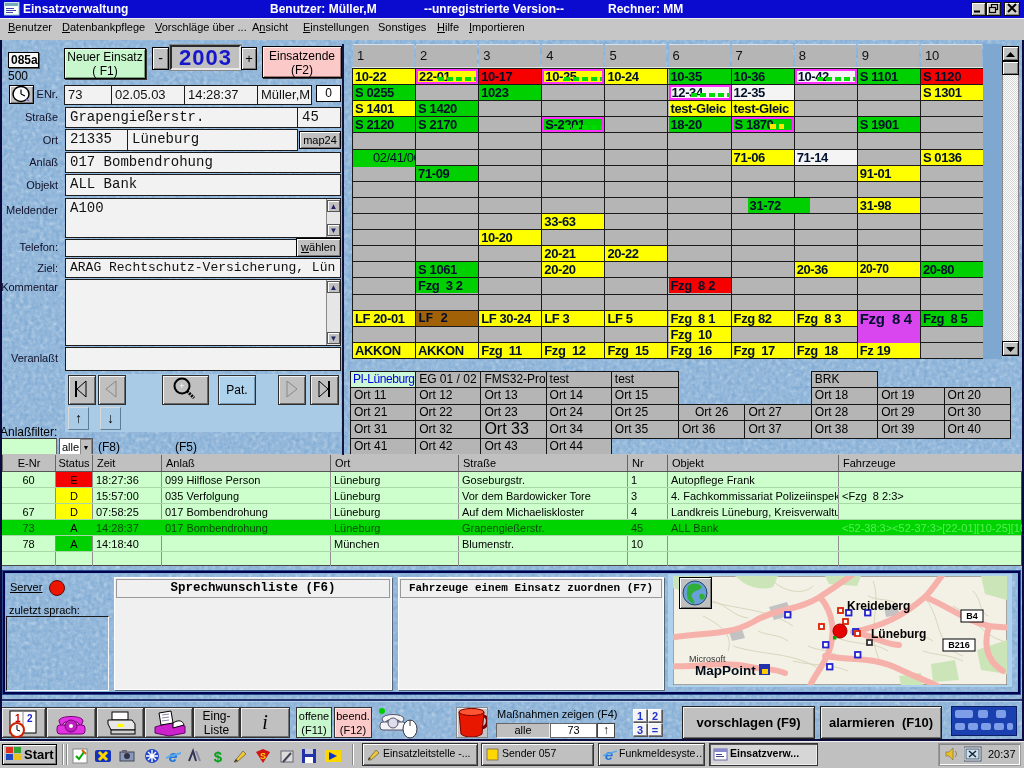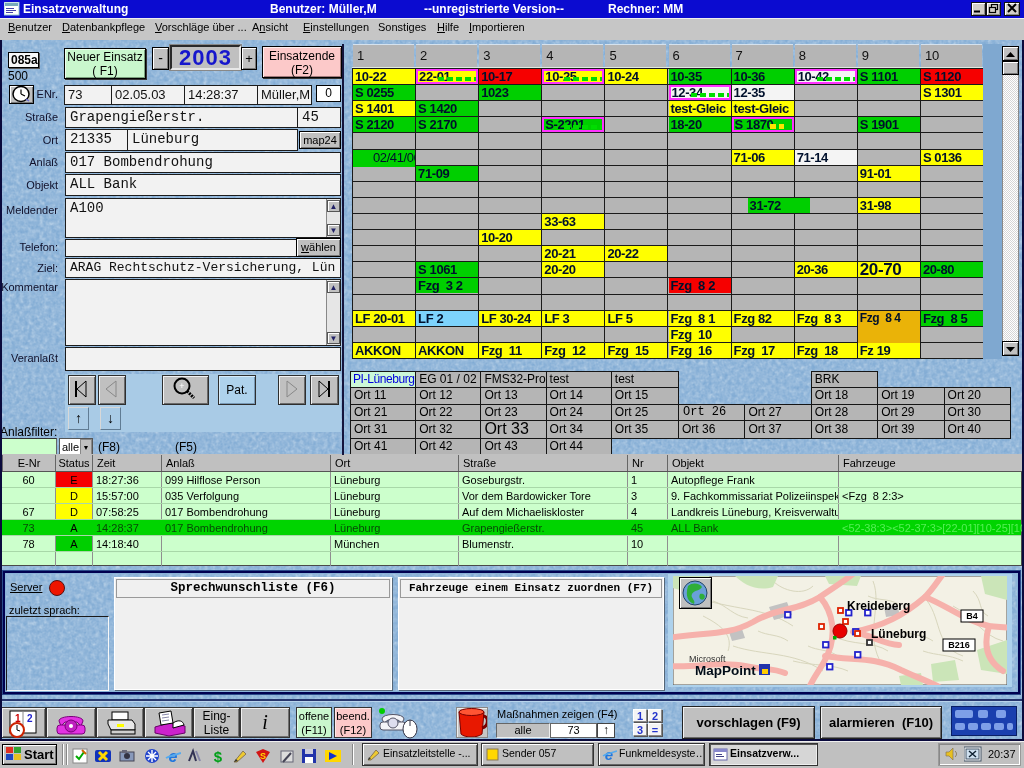--- a/index.html
+++ b/index.html
@@ -187,33 +187,33 @@
 <div style="left:857.8px;top:165.7px;width:62.1px;height:15.1px;z-index:3;background:#ffff00;font-weight:bold;font-size:13px;letter-spacing:-0.4px;color:#00102c;line-height:15.1px;padding-left:2px;white-space:nowrap;overflow:hidden;">91-01</div>
 <div style="left:731.6px;top:197.9px;width:62.1px;height:15.1px;z-index:3;background:#00cf00;font-weight:bold;font-size:13px;letter-spacing:-0.4px;color:#00102c;line-height:15.1px;padding-left:2px;white-space:nowrap;overflow:hidden;margin-left:16px;">31-72</div>
 <div style="left:857.8px;top:197.9px;width:62.1px;height:15.1px;z-index:3;background:#ffff00;font-weight:bold;font-size:13px;letter-spacing:-0.4px;color:#00102c;line-height:15.1px;padding-left:2px;white-space:nowrap;overflow:hidden;">31-98</div>
 <div style="left:542.3px;top:214px;width:62.1px;height:15.1px;z-index:3;background:#ffff00;font-weight:bold;font-size:13px;letter-spacing:-0.4px;color:#00102c;line-height:15.1px;padding-left:2px;white-space:nowrap;overflow:hidden;">33-63</div>
 <div style="left:479.2px;top:230.1px;width:62.1px;height:15.1px;z-index:3;background:#ffff00;font-weight:bold;font-size:13px;letter-spacing:-0.4px;color:#00102c;line-height:15.1px;padding-left:2px;white-space:nowrap;overflow:hidden;">10-20</div>
 <div style="left:542.3px;top:246.2px;width:62.1px;height:15.1px;z-index:3;background:#ffff00;font-weight:bold;font-size:13px;letter-spacing:-0.4px;color:#00102c;line-height:15.1px;padding-left:2px;white-space:nowrap;overflow:hidden;">20-21</div>
 <div style="left:605.4px;top:246.2px;width:62.1px;height:15.1px;z-index:3;background:#ffff00;font-weight:bold;font-size:13px;letter-spacing:-0.4px;color:#00102c;line-height:15.1px;padding-left:2px;white-space:nowrap;overflow:hidden;">20-22</div>
 <div style="left:416.1px;top:262.3px;width:62.1px;height:15.1px;z-index:3;background:#00cf00;font-weight:bold;font-size:13px;letter-spacing:-0.4px;color:#00102c;line-height:15.1px;padding-left:2px;white-space:nowrap;overflow:hidden;">S 1061</div>
 <div style="left:542.3px;top:262.3px;width:62.1px;height:15.1px;z-index:3;background:#ffff00;font-weight:bold;font-size:13px;letter-spacing:-0.4px;color:#00102c;line-height:15.1px;padding-left:2px;white-space:nowrap;overflow:hidden;">20-20</div>
 <div style="left:794.7px;top:262.3px;width:62.1px;height:15.1px;z-index:3;background:#ffff00;font-weight:bold;font-size:13px;letter-spacing:-0.4px;color:#00102c;line-height:15.1px;padding-left:2px;white-space:nowrap;overflow:hidden;">20-36</div>
-<div style="left:857.8px;top:262.3px;width:62.1px;height:15.1px;z-index:3;background:#ffff00;font-weight:bold;font-size:17px;letter-spacing:-0.4px;color:#00102c;line-height:15.1px;padding-left:2px;white-space:nowrap;overflow:hidden;">20-70</div>
+<div style="left:857.8px;top:262.3px;width:62.1px;height:15.1px;z-index:3;background:#ffff00;font-weight:bold;font-size:12px;letter-spacing:-0.4px;color:#00102c;line-height:15.1px;padding-left:2px;white-space:nowrap;overflow:hidden;">20-70</div>
 <div style="left:920.9px;top:262.3px;width:62.1px;height:15.1px;z-index:3;background:#00cf00;font-weight:bold;font-size:13px;letter-spacing:-0.4px;color:#00102c;line-height:15.1px;padding-left:2px;white-space:nowrap;overflow:hidden;">20-80</div>
 <div style="left:416.1px;top:278.4px;width:62.1px;height:15.1px;z-index:3;background:#00cf00;font-weight:bold;font-size:13px;letter-spacing:-0.4px;color:#00102c;line-height:15.1px;padding-left:2px;white-space:nowrap;overflow:hidden;">Fzg&nbsp; 3 2</div>
 <div style="left:668.5px;top:278.4px;width:62.1px;height:15.1px;z-index:3;background:#f60000;font-weight:bold;font-size:13px;letter-spacing:-0.4px;color:#00102c;line-height:15.1px;padding-left:2px;white-space:nowrap;overflow:hidden;">Fzg&nbsp; 8 2</div>
 <div style="left:353px;top:310.6px;width:62.1px;height:15.1px;z-index:3;background:#ffff00;font-weight:bold;font-size:13px;letter-spacing:-0.4px;color:#00102c;line-height:15.1px;padding-left:2px;white-space:nowrap;overflow:hidden;">LF 20-01</div>
-<div style="left:416.1px;top:310.6px;width:62.1px;height:15.1px;z-index:3;background:#7dd3fc;font-weight:bold;font-size:13px;letter-spacing:-0.4px;color:#00102c;line-height:15.1px;padding-left:2px;white-space:nowrap;overflow:hidden;">LF 2</div>
+<div style="left:416.1px;top:310.6px;width:62.1px;height:15.1px;z-index:3;background:#a16207;font-weight:bold;font-size:13px;letter-spacing:-0.4px;color:#00102c;line-height:15.1px;padding-left:2px;white-space:nowrap;overflow:hidden;font-family:Liberation Mono, monospace;">LF 2</div>
 <div style="left:479.2px;top:310.6px;width:62.1px;height:15.1px;z-index:3;background:#ffff00;font-weight:bold;font-size:13px;letter-spacing:-0.4px;color:#00102c;line-height:15.1px;padding-left:2px;white-space:nowrap;overflow:hidden;">LF 30-24</div>
 <div style="left:542.3px;top:310.6px;width:62.1px;height:15.1px;z-index:3;background:#ffff00;font-weight:bold;font-size:13px;letter-spacing:-0.4px;color:#00102c;line-height:15.1px;padding-left:2px;white-space:nowrap;overflow:hidden;">LF 3</div>
 <div style="left:605.4px;top:310.6px;width:62.1px;height:15.1px;z-index:3;background:#ffff00;font-weight:bold;font-size:13px;letter-spacing:-0.4px;color:#00102c;line-height:15.1px;padding-left:2px;white-space:nowrap;overflow:hidden;">LF 5</div>
 <div style="left:668.5px;top:310.6px;width:62.1px;height:15.1px;z-index:3;background:#ffff00;font-weight:bold;font-size:13px;letter-spacing:-0.4px;color:#00102c;line-height:15.1px;padding-left:2px;white-space:nowrap;overflow:hidden;">Fzg&nbsp; 8 1</div>
 <div style="left:731.6px;top:310.6px;width:62.1px;height:15.1px;z-index:3;background:#ffff00;font-weight:bold;font-size:13px;letter-spacing:-0.4px;color:#00102c;line-height:15.1px;padding-left:2px;white-space:nowrap;overflow:hidden;">Fzg 82</div>
 <div style="left:794.7px;top:310.6px;width:62.1px;height:15.1px;z-index:3;background:#ffff00;font-weight:bold;font-size:13px;letter-spacing:-0.4px;color:#00102c;line-height:15.1px;padding-left:2px;white-space:nowrap;overflow:hidden;">Fzg&nbsp; 8 3</div>
-<div style="left:857.8px;top:310.6px;width:62.1px;height:33px;z-index:3;background:#eab308;font-weight:bold;font-size:12px;letter-spacing:-0.4px;color:#00102c;line-height:15.1px;padding-left:2px;white-space:nowrap;overflow:hidden;">Fzg&nbsp; 8 4</div>
+<div style="left:857.8px;top:310.6px;width:62.1px;height:33px;z-index:3;background:#d946ef;font-weight:bold;font-size:15px;letter-spacing:-0.4px;color:#00102c;line-height:15.1px;padding-left:2px;white-space:nowrap;overflow:hidden;">Fzg&nbsp; 8 4</div>
 <div style="left:920.9px;top:310.6px;width:62.1px;height:15.1px;z-index:3;background:#00cf00;font-weight:bold;font-size:13px;letter-spacing:-0.4px;color:#00102c;line-height:15.1px;padding-left:2px;white-space:nowrap;overflow:hidden;">Fzg&nbsp; 8 5</div>
 <div style="left:668.5px;top:326.8px;width:62.1px;height:15.1px;z-index:3;background:#ffff00;font-weight:bold;font-size:13px;letter-spacing:-0.4px;color:#00102c;line-height:15.1px;padding-left:2px;white-space:nowrap;overflow:hidden;">Fzg&nbsp; 10</div>
 <div style="left:353px;top:342.9px;width:62.1px;height:15.1px;z-index:3;background:#ffff00;font-weight:bold;font-size:13px;letter-spacing:-0.4px;color:#00102c;line-height:15.1px;padding-left:2px;white-space:nowrap;overflow:hidden;">AKKON</div>
 <div style="left:416.1px;top:342.9px;width:62.1px;height:15.1px;z-index:3;background:#ffff00;font-weight:bold;font-size:13px;letter-spacing:-0.4px;color:#00102c;line-height:15.1px;padding-left:2px;white-space:nowrap;overflow:hidden;">AKKON</div>
 <div style="left:479.2px;top:342.9px;width:62.1px;height:15.1px;z-index:3;background:#ffff00;font-weight:bold;font-size:13px;letter-spacing:-0.4px;color:#00102c;line-height:15.1px;padding-left:2px;white-space:nowrap;overflow:hidden;">Fzg&nbsp; 11</div>
 <div style="left:542.3px;top:342.9px;width:62.1px;height:15.1px;z-index:3;background:#ffff00;font-weight:bold;font-size:13px;letter-spacing:-0.4px;color:#00102c;line-height:15.1px;padding-left:2px;white-space:nowrap;overflow:hidden;">Fzg&nbsp; 12</div>
 <div style="left:605.4px;top:342.9px;width:62.1px;height:15.1px;z-index:3;background:#ffff00;font-weight:bold;font-size:13px;letter-spacing:-0.4px;color:#00102c;line-height:15.1px;padding-left:2px;white-space:nowrap;overflow:hidden;">Fzg&nbsp; 15</div>
 <div style="left:668.5px;top:342.9px;width:62.1px;height:15.1px;z-index:3;background:#ffff00;font-weight:bold;font-size:13px;letter-spacing:-0.4px;color:#00102c;line-height:15.1px;padding-left:2px;white-space:nowrap;overflow:hidden;">Fzg&nbsp; 16</div>
 <div style="left:731.6px;top:342.9px;width:62.1px;height:15.1px;z-index:3;background:#ffff00;font-weight:bold;font-size:13px;letter-spacing:-0.4px;color:#00102c;line-height:15.1px;padding-left:2px;white-space:nowrap;overflow:hidden;">Fzg&nbsp; 17</div>
 <div style="left:794.7px;top:342.9px;width:62.1px;height:15.1px;z-index:3;background:#ffff00;font-weight:bold;font-size:13px;letter-spacing:-0.4px;color:#00102c;line-height:15.1px;padding-left:2px;white-space:nowrap;overflow:hidden;">Fzg&nbsp; 18</div>
@@ -239,21 +239,21 @@
 <div style="left:545.6px;top:387px;width:66.2px;height:17.5px;z-index:3;background:#b5b5b5;border:1px solid #151515;font-size:12px;color:#000;padding-left:3px;line-height:15.5px;white-space:nowrap;overflow:hidden;">Ort 14</div>
 <div style="left:610.8px;top:387px;width:68.2px;height:17.5px;z-index:3;background:#b5b5b5;border:1px solid #151515;font-size:12px;color:#000;padding-left:3px;line-height:15.5px;white-space:nowrap;overflow:hidden;">Ort 15</div>
 <div style="left:810.8px;top:387px;width:67.4px;height:17.5px;z-index:3;background:#b5b5b5;border:1px solid #151515;font-size:12px;color:#000;padding-left:3px;line-height:15.5px;white-space:nowrap;overflow:hidden;">Ort 18</div>
 <div style="left:877.2px;top:387px;width:67.4px;height:17.5px;z-index:3;background:#b5b5b5;border:1px solid #151515;font-size:12px;color:#000;padding-left:3px;line-height:15.5px;white-space:nowrap;overflow:hidden;">Ort 19</div>
 <div style="left:943.6px;top:387px;width:67.4px;height:17.5px;z-index:3;background:#b5b5b5;border:1px solid #151515;font-size:12px;color:#000;padding-left:3px;line-height:15.5px;white-space:nowrap;overflow:hidden;">Ort 20</div>
 <div style="left:350px;top:403.5px;width:66.2px;height:17.5px;z-index:3;background:#b5b5b5;border:1px solid #151515;font-size:12px;color:#000;padding-left:3px;line-height:15.5px;white-space:nowrap;overflow:hidden;">Ort 21</div>
 <div style="left:415.2px;top:403.5px;width:66.2px;height:17.5px;z-index:3;background:#b5b5b5;border:1px solid #151515;font-size:12px;color:#000;padding-left:3px;line-height:15.5px;white-space:nowrap;overflow:hidden;">Ort 22</div>
 <div style="left:480.4px;top:403.5px;width:66.2px;height:17.5px;z-index:3;background:#b5b5b5;border:1px solid #151515;font-size:12px;color:#000;padding-left:3px;line-height:15.5px;white-space:nowrap;overflow:hidden;">Ort 23</div>
 <div style="left:545.6px;top:403.5px;width:66.2px;height:17.5px;z-index:3;background:#b5b5b5;border:1px solid #151515;font-size:12px;color:#000;padding-left:3px;line-height:15.5px;white-space:nowrap;overflow:hidden;">Ort 24</div>
 <div style="left:610.8px;top:403.5px;width:68.2px;height:17.5px;z-index:3;background:#b5b5b5;border:1px solid #151515;font-size:12px;color:#000;padding-left:3px;line-height:15.5px;white-space:nowrap;overflow:hidden;">Ort 25</div>
-<div style="left:678px;top:403.5px;width:67.4px;height:17.5px;z-index:3;background:#b5b5b5;border:1px solid #151515;font-size:12px;color:#000;padding-left:4px;line-height:15.5px;white-space:nowrap;overflow:hidden;font-family:Liberation Mono, monospace;">Ort 26</div>
+<div style="left:678px;top:403.5px;width:67.4px;height:17.5px;z-index:3;background:#b5b5b5;border:1px solid #151515;font-size:12px;color:#000;padding-left:16px;line-height:15.5px;white-space:nowrap;overflow:hidden;">Ort 26</div>
 <div style="left:744.4px;top:403.5px;width:67.4px;height:17.5px;z-index:3;background:#b5b5b5;border:1px solid #151515;font-size:12px;color:#000;padding-left:3px;line-height:15.5px;white-space:nowrap;overflow:hidden;">Ort 27</div>
 <div style="left:810.8px;top:403.5px;width:67.4px;height:17.5px;z-index:3;background:#b5b5b5;border:1px solid #151515;font-size:12px;color:#000;padding-left:3px;line-height:15.5px;white-space:nowrap;overflow:hidden;">Ort 28</div>
 <div style="left:877.2px;top:403.5px;width:67.4px;height:17.5px;z-index:3;background:#b5b5b5;border:1px solid #151515;font-size:12px;color:#000;padding-left:3px;line-height:15.5px;white-space:nowrap;overflow:hidden;">Ort 29</div>
 <div style="left:943.6px;top:403.5px;width:67.4px;height:17.5px;z-index:3;background:#b5b5b5;border:1px solid #151515;font-size:12px;color:#000;padding-left:3px;line-height:15.5px;white-space:nowrap;overflow:hidden;">Ort 30</div>
 <div style="left:350px;top:420px;width:66.2px;height:18.5px;z-index:3;background:#b5b5b5;border:1px solid #151515;font-size:12px;color:#000;padding-left:3px;line-height:16.5px;white-space:nowrap;overflow:hidden;">Ort 31</div>
 <div style="left:415.2px;top:420px;width:66.2px;height:18.5px;z-index:3;background:#b5b5b5;border:1px solid #151515;font-size:12px;color:#000;padding-left:3px;line-height:16.5px;white-space:nowrap;overflow:hidden;">Ort 32</div>
 <div style="left:480.4px;top:420px;width:66.2px;height:18.5px;z-index:3;background:#b5b5b5;border:1px solid #151515;font-size:16px;color:#000;padding-left:3px;line-height:16.5px;white-space:nowrap;overflow:hidden;">Ort 33</div>
 <div style="left:545.6px;top:420px;width:66.2px;height:18.5px;z-index:3;background:#b5b5b5;border:1px solid #151515;font-size:12px;color:#000;padding-left:3px;line-height:16.5px;white-space:nowrap;overflow:hidden;">Ort 34</div>
 <div style="left:610.8px;top:420px;width:68.2px;height:18.5px;z-index:3;background:#b5b5b5;border:1px solid #151515;font-size:12px;color:#000;padding-left:3px;line-height:16.5px;white-space:nowrap;overflow:hidden;">Ort 35</div>
 <div style="left:678px;top:420px;width:67.4px;height:18.5px;z-index:3;background:#b5b5b5;border:1px solid #151515;font-size:12px;color:#000;padding-left:3px;line-height:16.5px;white-space:nowrap;overflow:hidden;">Ort 36</div>
@@ -293,21 +293,21 @@
 <div style="left:631px;top:472px;width:36px;height:16px;z-index:3;font-size:11px;color:#000;line-height:16px;white-space:nowrap;overflow:hidden;">1</div>
 <div style="left:671px;top:472px;width:167px;height:16px;z-index:3;font-size:11px;color:#000;line-height:16px;white-space:nowrap;overflow:hidden;">Autopflege Frank</div>
 <div style="left:2px;top:487px;width:1019px;height:1px;z-index:3;background:#a8d8a8;"></div>
 <div style="left:2px;top:488px;width:53px;height:16px;z-index:3;font-size:11px;color:#000;text-align:center;line-height:16px;margin-left:48px;">65</div>
 <div style="left:56px;top:488px;width:36px;height:16px;z-index:3;background:#ffff00;font-size:11px;color:#000;text-align:center;line-height:16px;">D</div>
 <div style="left:96px;top:488px;width:65px;height:16px;z-index:3;font-size:11px;color:#000;line-height:16px;white-space:nowrap;overflow:hidden;">15:57:00</div>
 <div style="left:165px;top:488px;width:165px;height:16px;z-index:3;font-size:11px;color:#000;line-height:16px;white-space:nowrap;overflow:hidden;">035 Verfolgung</div>
 <div style="left:334px;top:488px;width:124px;height:16px;z-index:3;font-size:11px;color:#000;line-height:16px;white-space:nowrap;overflow:hidden;">Lüneburg</div>
 <div style="left:462px;top:488px;width:165px;height:16px;z-index:3;font-size:11px;color:#000;line-height:16px;white-space:nowrap;overflow:hidden;">Vor dem Bardowicker Tore</div>
 <div style="left:631px;top:488px;width:36px;height:16px;z-index:3;font-size:11px;color:#000;line-height:16px;white-space:nowrap;overflow:hidden;">3</div>
-<div style="left:671px;top:488px;width:167px;height:16px;z-index:3;font-size:11px;color:#000;line-height:16px;white-space:nowrap;overflow:hidden;">9. Fachkommissariat Polizeiinspek</div>
+<div style="left:671px;top:488px;width:167px;height:16px;z-index:3;font-size:11px;color:#000;line-height:16px;white-space:nowrap;overflow:hidden;">4. Fachkommissariat Polizeiinspek</div>
 <div style="left:842px;top:488px;width:180px;height:16px;z-index:3;font-size:11px;color:#000;line-height:16px;white-space:nowrap;overflow:hidden;">&lt;Fzg&nbsp; 8 2:3&gt;</div>
 <div style="left:2px;top:503px;width:1019px;height:1px;z-index:3;background:#a8d8a8;"></div>
 <div style="left:2px;top:504px;width:53px;height:16px;z-index:3;font-size:11px;color:#000;text-align:center;line-height:16px;">67</div>
 <div style="left:56px;top:504px;width:36px;height:16px;z-index:3;background:#ffff00;font-size:11px;color:#000;text-align:center;line-height:16px;">D</div>
 <div style="left:96px;top:504px;width:65px;height:16px;z-index:3;font-size:11px;color:#000;line-height:16px;white-space:nowrap;overflow:hidden;">07:58:25</div>
 <div style="left:165px;top:504px;width:165px;height:16px;z-index:3;font-size:11px;color:#000;line-height:16px;white-space:nowrap;overflow:hidden;">017 Bombendrohung</div>
 <div style="left:334px;top:504px;width:124px;height:16px;z-index:3;font-size:11px;color:#000;line-height:16px;white-space:nowrap;overflow:hidden;">Lüneburg</div>
 <div style="left:462px;top:504px;width:165px;height:16px;z-index:3;font-size:11px;color:#000;line-height:16px;white-space:nowrap;overflow:hidden;">Auf dem Michaeliskloster</div>
 <div style="left:631px;top:504px;width:36px;height:16px;z-index:3;font-size:11px;color:#000;line-height:16px;white-space:nowrap;overflow:hidden;">4</div>
 <div style="left:671px;top:504px;width:167px;height:16px;z-index:3;font-size:11px;color:#000;line-height:16px;white-space:nowrap;overflow:hidden;">Landkreis Lüneburg, Kreisverwaltu</div>

